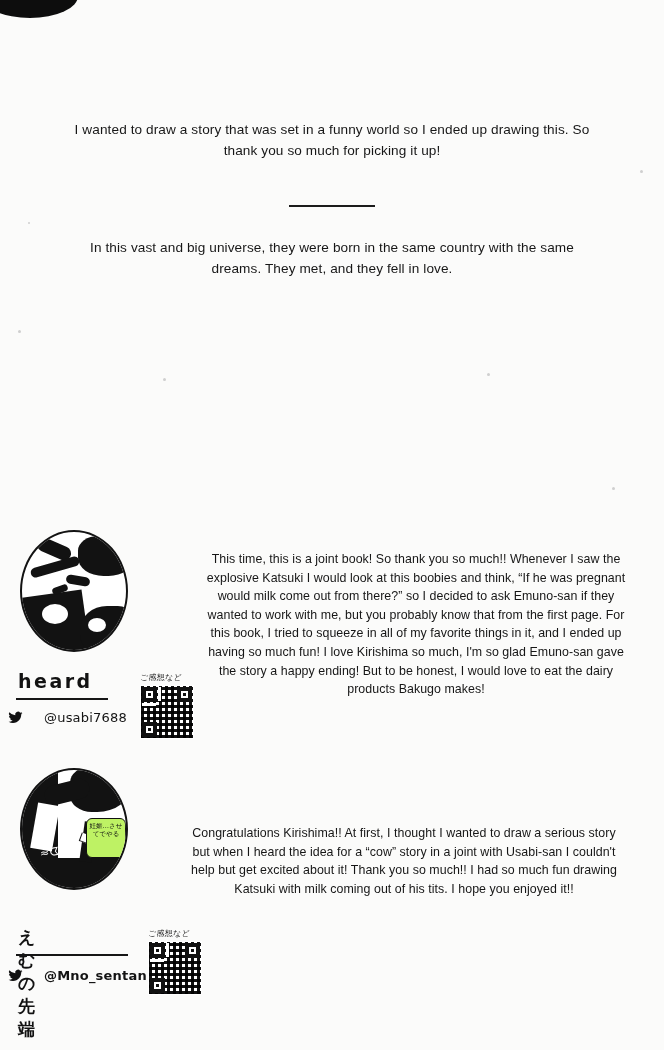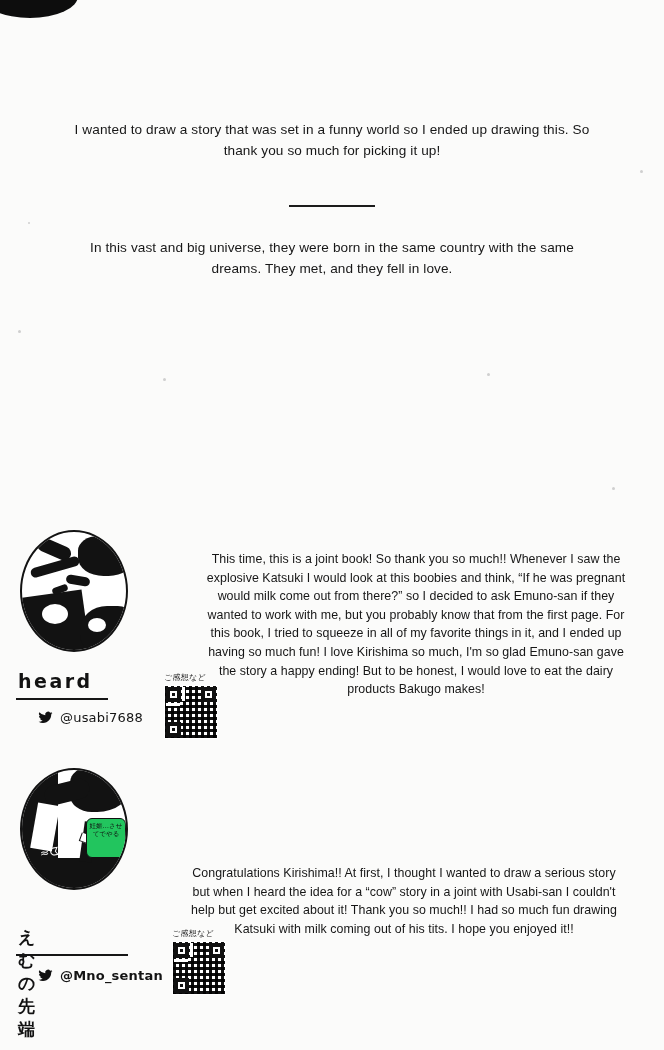--- a/index.html
+++ b/index.html
@@ -104,21 +104,21 @@
   .av2-c { left: 22px; top: 12px; width: 46px; height: 20px; transform: rotate(-14deg); border-radius: 10px; }
   .av2-d { left: 8px; top: 88px; width: 96px; height: 32px; }
   .av2-e { left: 60px; top: 52px; width: 12px; height: 40px; transform: rotate(8deg); }
   .av2-w1 { left: 12px; top: 34px; width: 22px; height: 46px; background:#fff; position:absolute; transform: rotate(10deg); }
   .bubble {
     position: absolute;
     left: 64px;
     top: 48px;
     width: 40px;
     height: 40px;
-    background: #22c55e;
+    background: #bef264;
     border: 1.5px solid #111;
     border-radius: 6px;
     font-size: 6.5px;
     line-height: 1.25;
     color: #111;
     padding: 3px 2px;
     box-sizing: border-box;
     text-align: center;
     font-family: "DejaVu Sans", sans-serif;
   }
@@ -159,39 +159,39 @@
   }
   .handle-underline {
     position: absolute;
     left: 16px;
     width: 92px;
     height: 0;
     border-top: 2px solid #161616;
   }
   .twitter-row {
     position: absolute;
-    left: 38px;
+    left: 8px;
     display: flex;
     align-items: center;
-    gap: 7px;
+    gap: 21px;
   }
   .twitter-row .bird {
     width: 15px;
     height: 15px;
     display: block;
   }
   .twitter-row .handle {
     font-size: 13px;
     color: #141414;
     font-family: "DejaVu Sans", sans-serif;
     letter-spacing: .2px;
   }
 
   
-  .qr-wrap { position: absolute; margin-left: 24px; }
+  .qr-wrap { position: absolute; }
   .qr-label {
     font-size: 8px;
     color: #1d1d1d;
     margin-bottom: 2px;
     font-family: "DejaVu Sans", sans-serif;
     letter-spacing: .3px;
   }
   .qr {
     width: 52px;
     height: 52px;
@@ -237,21 +237,21 @@
   
   .comment {
     position: absolute;
     text-align: center;
     font-size: 12.4px;
     line-height: 1.5;
     color: #161616;
     letter-spacing: .05px;
   }
   #comment-usabi { left: 200px; top: 550px; width: 432px; }
-  #comment-emuno { left: 188px; top: 864px; width: 432px; }
+  #comment-emuno { left: 188px; top: 824px; width: 432px; }
 
   
   .speck {
     position: absolute;
     background: #cfcfcf;
     border-radius: 50%;
   }
 </style>
 </head>
 <body>

